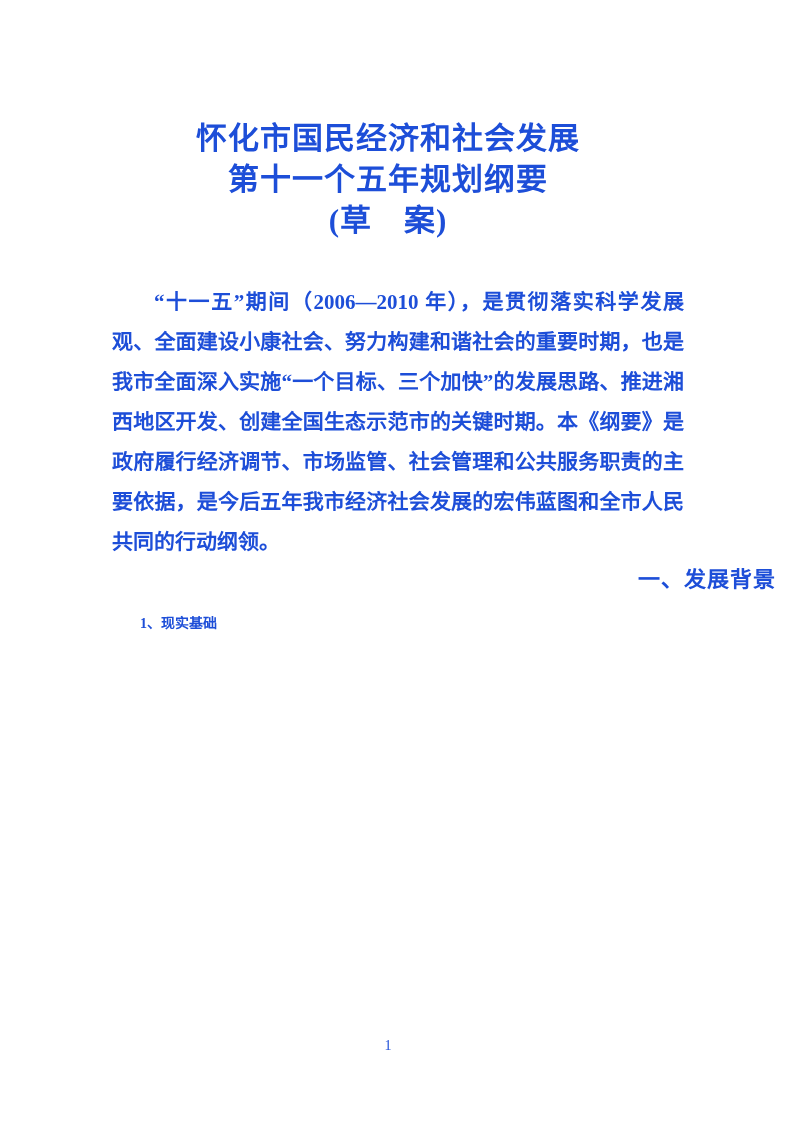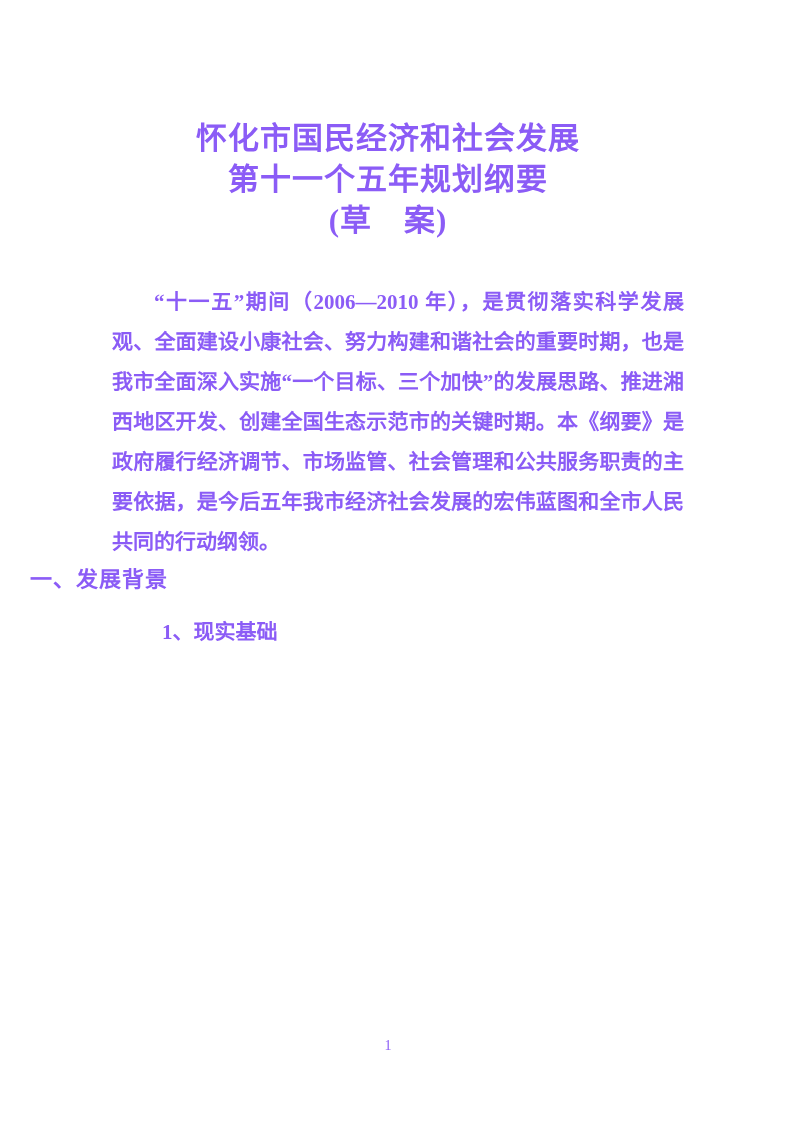--- a/index.html
+++ b/index.html
@@ -5,21 +5,21 @@
   html, body {
     margin: 0;
     padding: 0;
     background: #ffffff;
   }
   .page {
     position: relative;
     width: 776px;
     height: 1122px;
     background: #ffffff;
-    color: #8b5cf6;
+    color: #1d4ed8;
     font-family: "Liberation Serif", "DejaVu Serif", serif;
     overflow: hidden;
     border-radius: 32px;
   }
   .doc-title {
     position: absolute;
     top: 118px;
     left: 0;
     right: 0;
     text-align: center;
@@ -40,39 +40,39 @@
     margin: 0;
     font-weight: bold;
   }
   .para1 { top: 282px; }
   .para2 { top: 644px; }
   .section-heading {
     position: absolute;
     top: 560px;
     left: 0;
     right: 0;
-    text-align: left;
+    text-align: right;
     font-family: "Liberation Sans", "DejaVu Sans", sans-serif;
     font-size: 22px;
     font-weight: bold;
     line-height: 40px;
     margin: 0;
     letter-spacing: 1px;
     padding-left: 30px;
   }
   .sub-heading {
     position: absolute;
     top: 604px;
     left: 112px;
     width: 572px;
-    font-size: 21px;
+    font-size: 14px;
     font-weight: bold;
     line-height: 40px;
     text-indent: 2em;
-    margin: 8px;
+    margin: 0;
   }
   .page-number {
     position: absolute;
     top: 1036px;
     left: 0;
     right: 0;
     text-align: center;
     font-size: 14px;
     line-height: 20px;
   }

